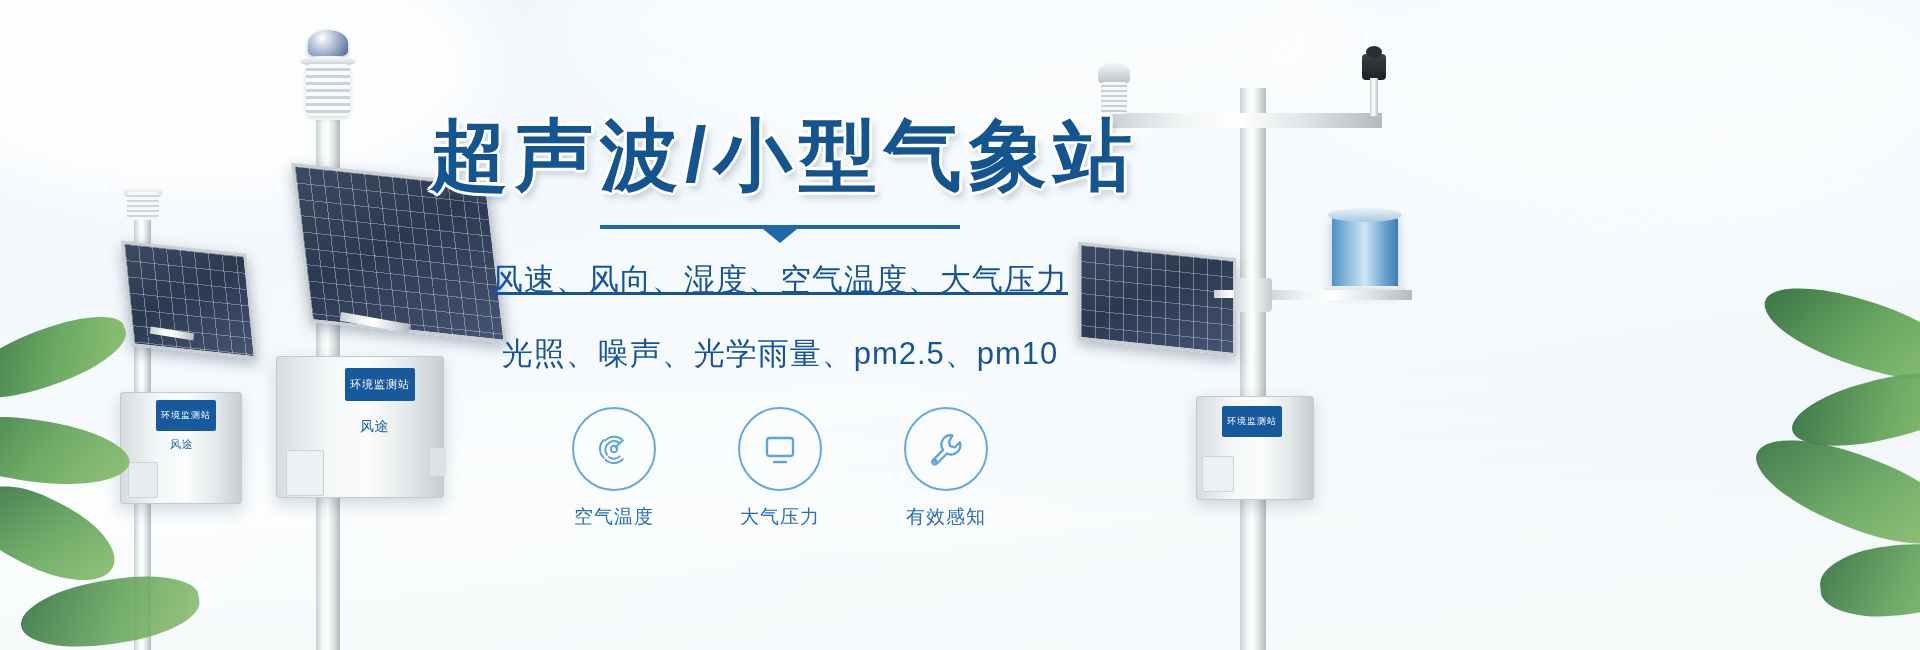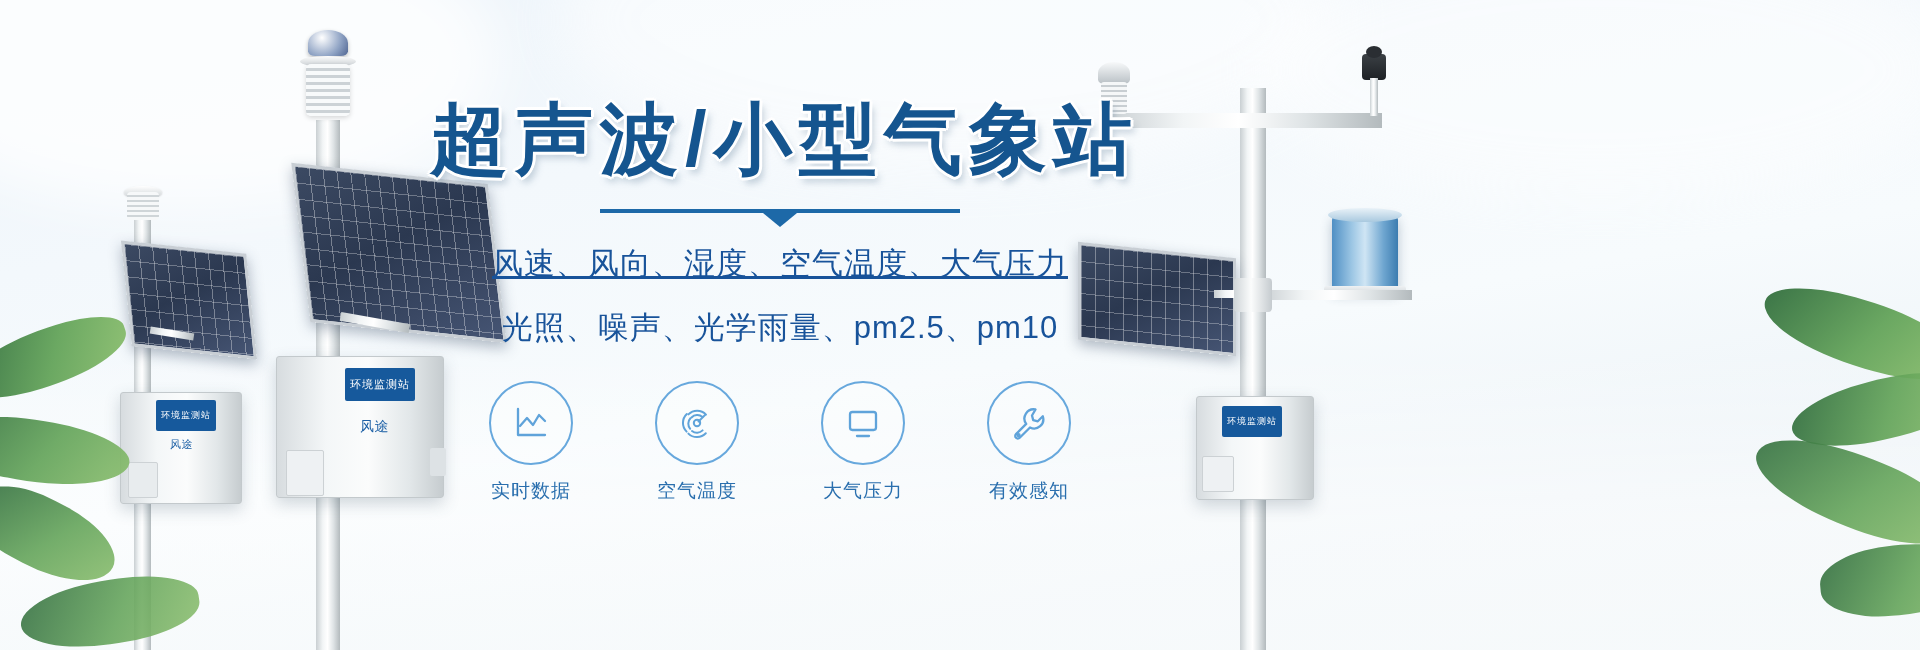--- a/index.html
+++ b/index.html
@@ -7,30 +7,30 @@
 
   #banner{position:relative;width:1920px;height:650px;overflow:hidden;
     background:linear-gradient(170deg,#eef5fb 0%,#f3f8fc 28%,#f7fbfd 55%,#eef4f8 78%,#e9f0f3 100%);}
 
   
   .cloud{position:absolute;border-radius:50%;background:rgba(255,255,255,.75);filter:blur(28px);}
   .haze{position:absolute;left:0;right:0;bottom:0;height:300px;
     background:linear-gradient(to bottom,rgba(255,255,255,0) 0%,rgba(255,255,255,.55) 55%,rgba(248,251,252,.85) 100%);}
 
   
-  #center{position:absolute;left:430px;top:96px;width:700px;text-align:center;}
+  #center{position:absolute;left:430px;top:112px;width:700px;text-align:center;}
   #title{font-size:78px;font-weight:bold;letter-spacing:7px;color:#15558f;line-height:1.12;
     text-shadow:2px 2px 0 #fff,-2px 2px 0 #fff,2px -2px 0 #fff,-2px -2px 0 #fff,0 3px 0 #fff,3px 0 0 #fff,0 -3px 0 #fff,-3px 0 0 #fff,4px 6px 7px rgba(90,120,150,.35);
     white-space:nowrap;}
   #divider{position:relative;margin:26px auto 0;width:360px;height:4px;background:#1d69a8;}
   #divider .tri{position:absolute;left:50%;top:4px;transform:translateX(-50%);
     width:0;height:0;border-left:17px solid transparent;border-right:17px solid transparent;border-top:14px solid #1d69a8;}
   .subline{font-size:31px;color:#18539a;letter-spacing:1px;white-space:nowrap;}
   #sub1{margin-top:30px;text-decoration:underline;}
-  #sub2{margin-top:22px;}
+  #sub2{margin-top:32px;}
 
   
   #features{display:flex;justify-content:center;gap:56px;margin-top:32px;}
   .feat{width:110px;text-align:center;}
   .circ{width:80px;height:80px;margin:0 auto;border:2px solid #67a8dd;border-radius:50%;
     display:flex;align-items:center;justify-content:center;background:rgba(255,255,255,.25);}
   .feat .lbl{margin-top:13px;font-size:19px;color:#2a6fae;letter-spacing:1px;white-space:nowrap;}
 
   
   .pole{position:absolute;background:linear-gradient(to right,#c9cfd2 0%,#f2f5f6 28%,#ffffff 48%,#dfe4e6 72%,#b3babd 100%);}
@@ -139,29 +139,20 @@
 
     <div id="divider">
       <span class="tri"></span>
     </div>
 
     <div id="sub1" class="subline">风速、风向、湿度、空气温度、大气压力</div>
     <div id="sub2" class="subline">光照、噪声、光学雨量、pm2.5、pm10</div>
 
     <div id="features">
 
-      <div class="feat">
-        <div class="circ">
-          <svg width="44" height="44" viewBox="0 0 44 44" fill="none" stroke="#5fa3da" stroke-width="2.3" stroke-linecap="round" stroke-linejoin="round">
-            <path d="M9 8 V34 H36"></path>
-            <path d="M11 25 L18 17 L24 24 L30 14 L36 20"></path>
-          </svg>
-        </div>
-        <div class="lbl">实时数据</div>
-      </div>
 
       <div class="feat">
         <div class="circ">
           <svg width="44" height="44" viewBox="0 0 44 44" fill="none" stroke="#5fa3da" stroke-width="2" stroke-linecap="round">
             <circle cx="22" cy="22" r="3.2"></circle>
             <path d="M30 14 L23.5 20.5"></path>
             <path d="M16.5 16.5 a8 8 0 0 1 11 -0.6"></path>
             <path d="M15.2 27.8 a8 8 0 0 1 0.2 -10.6"></path>
             <path d="M27.6 29.4 a8 8 0 0 1 -10.6 0.6"></path>
             <path d="M13.4 13.4 a12.2 12.2 0 0 1 17.6 0.2"></path>

